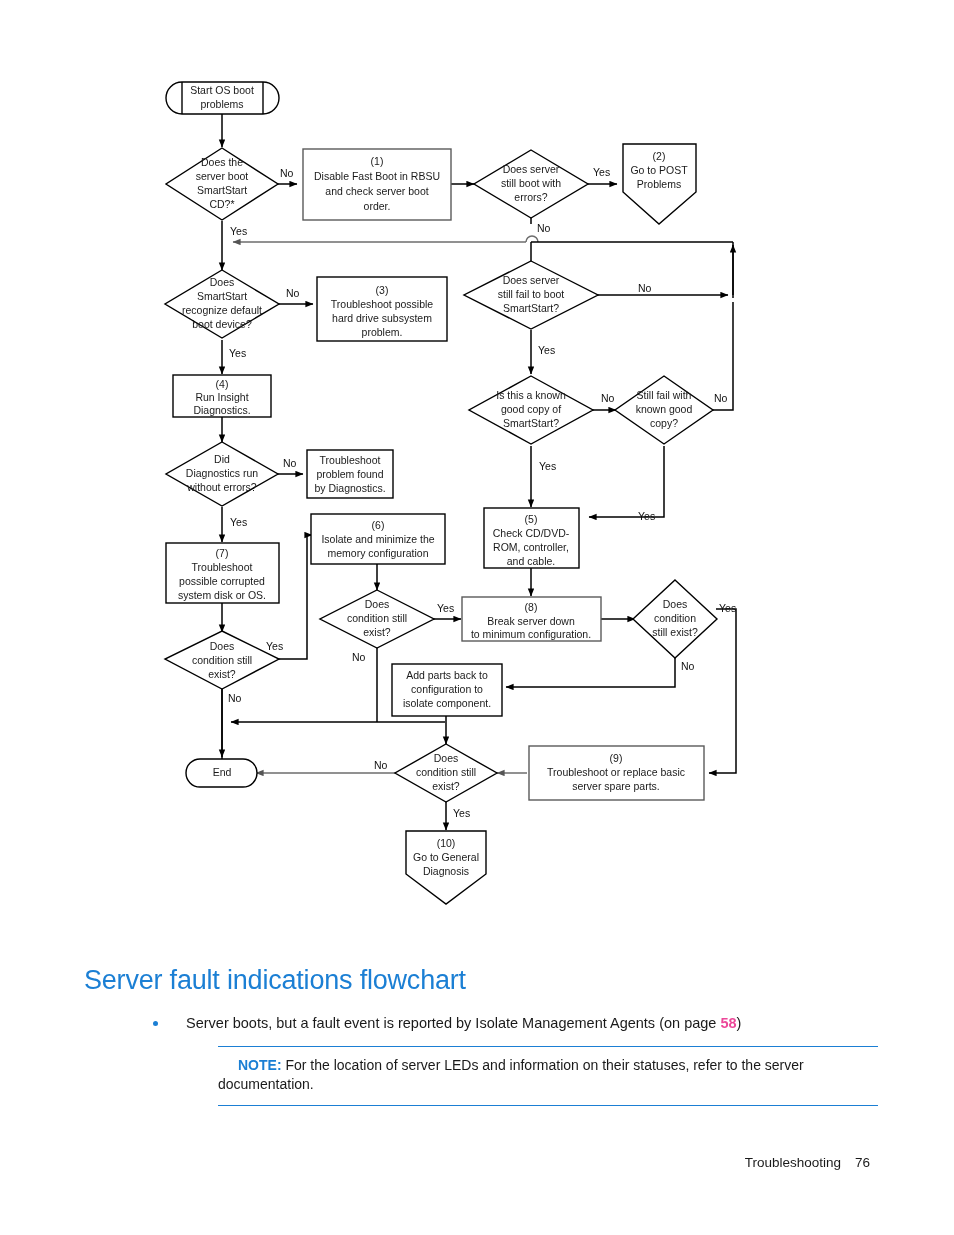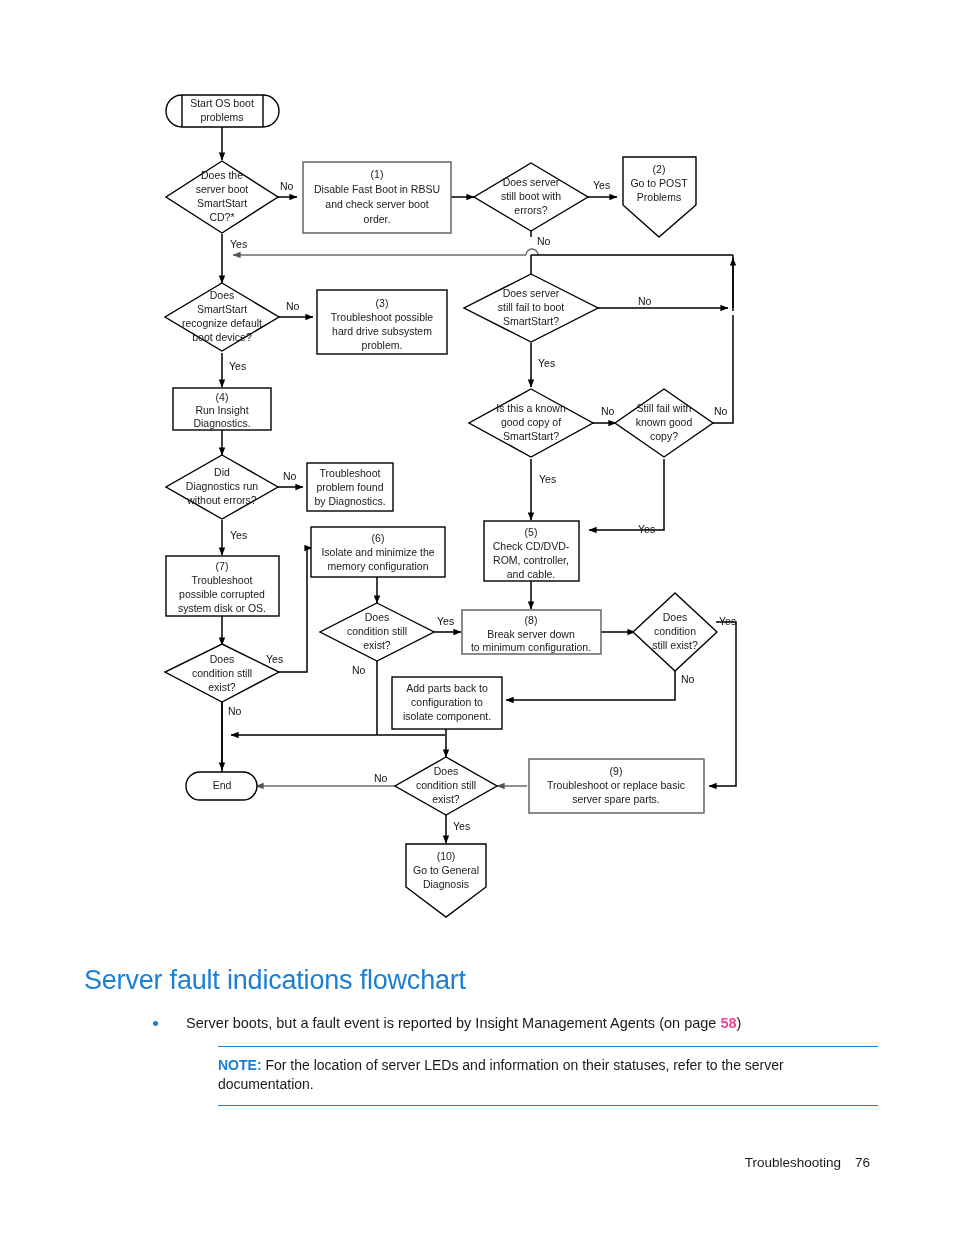--- a/index.html
+++ b/index.html
@@ -3,21 +3,21 @@
 <meta charset="utf-8">
 <style>
   html,body{margin:0;padding:0;background:#ffffff;}
   body{
     width:954px;height:1235px;
     font-family:"Liberation Sans", sans-serif;
     color:#000;
     position:relative;
     overflow:hidden;
   }
-  #flow-wrap{position:absolute;left:0;top:15px;width:942px;height:910px;}
+  #flow-wrap{position:absolute;left:0;top:2px;width:942px;height:910px;}
   #flow-svg{display:block;}
   .fc-text{font-family:"Liberation Sans",sans-serif;font-size:10.5px;fill:#1a1a1a;text-anchor:middle;dominant-baseline:middle;}
   .fc-label{font-family:"Liberation Sans",sans-serif;font-size:10.5px;fill:#111;}
   .shape-fill{fill:#ffffff;}
   .shape-stroke{stroke:#000;stroke-width:1.4;}
   .shape-stroke-gray{stroke:#5a5a5a;stroke-width:1.4;}
   .conn{stroke:#000;stroke-width:1.5;fill:none;}
   .conn-gray{stroke:#6d6d6d;stroke-width:1.5;fill:none;}
 
   
@@ -65,21 +65,21 @@
     border-top:1.6px solid #1b7fd4;
     border-bottom:1.6px solid #1b7fd4;
     padding:9px 0 11px 0;
   }
   .note-box p{
     margin:0;
     font-size:14px;
     line-height:1.36;
     color:#1a1a1a;
   }
-  .note-label{color:#1b7fd4;font-weight:bold;}
+  .note-label{color:#1b7fd4;font-weight:bold;margin-left:20px;}
   #footer{
     position:absolute;
     left:0;top:1155px;
     width:954px;
     text-align:right;
     padding-right:84px;
     box-sizing:border-box;
     font-size:13.5px;
     color:#1a1a1a;
   }
@@ -381,21 +381,21 @@
 
 </svg>
 </div>
 
 <div id="prose">
   <h1 class="section-title">Server fault indications flowchart</h1>
 
 
   <ul class="symptom-list">
     <li>
-      <span class="bullet"></span><span>Server boots, but a fault event is reported by Insight Management Agents (on page </span><span class="xref">58</span><span>)</span>
+      <span class="bullet"></span><span>Server boots, but a fault event is reported by Isolate Management Agents (on page </span><span class="xref">58</span><span>)</span>
     </li>
   </ul>
 
   <div class="note-box">
     <p>
       <span class="note-label">NOTE:</span>
       <span>For the location of server LEDs and information on their statuses, refer to the server documentation.</span>
     </p>
   </div>
 </div>

